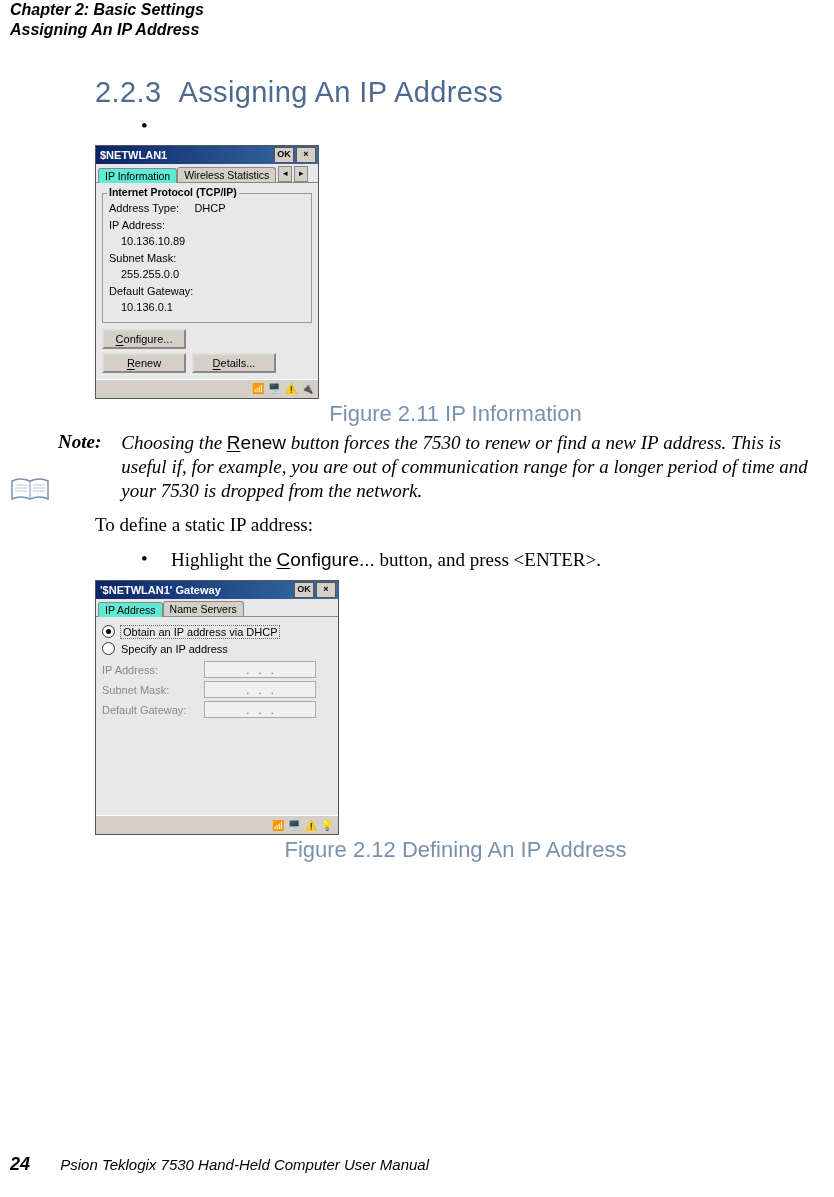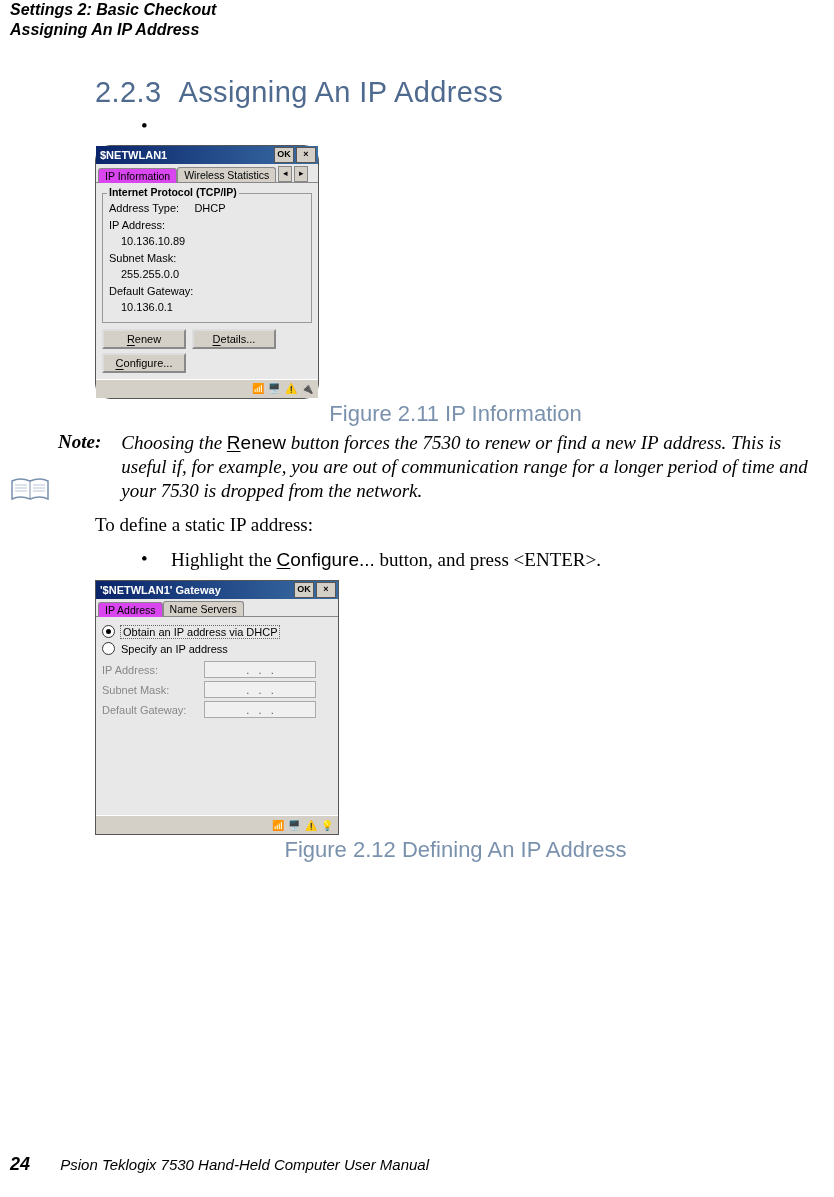--- a/index.html
+++ b/index.html
@@ -147,21 +147,21 @@
   }
   .tab {
     border: 1px solid #888;
     border-bottom: none;
     border-radius: 3px 3px 0 0;
     padding: 1px 6px;
     background: #d4d0c8;
     font-size: 10.5px;
   }
   .tab.active {
-    background: #d946ef;
+    background: #5eead4;
     position: relative;
     top: 1px;
   }
   .navarrow {
     border: 1px solid #888;
     width: 12px; height: 14px;
     line-height: 12px;
     text-align: center;
     background: #d4d0c8;
     font-size: 9px;
@@ -224,37 +224,37 @@
     font-size:11px;
   }
   .under { text-decoration: underline; text-decoration-thickness:1px; text-underline-offset:2px;}
 </style>
 </head>
 <body>
 
 <div class="page">
 
   <div class="header">
-    <div>Settings 2: Basic Checkout</div>
+    <div>Chapter 2: Basic Settings</div>
     <div>Assigning An IP Address</div>
   </div>
 
   <div class="content">
 
     <h2 class="section-heading">
       <span>2.2.3</span>&nbsp;&nbsp;<span>Assigning An IP Address</span>
     </h2>
 
 
     <div class="bullet-row">
       <div class="bullet-dot">•</div>
     </div>
 
     <div class="figure-img">
-      <div class="winbox" style="width:222px;border-radius:15px;">
+      <div class="winbox" style="width:222px;">
         <div class="titlebar">
           <span>$NETWLAN1</span>
           <span class="spacer"></span>
           <span class="tbtn">OK</span>
           <span class="tbtn">×</span>
         </div>
         <div class="tabrow">
           <div class="tab active">IP Information</div>
           <div class="tab">Wireless Statistics</div>
           <div class="navarrow">◂</div>
@@ -267,25 +267,25 @@
               <div><span>Address Type:</span>&nbsp;&nbsp;&nbsp;&nbsp;&nbsp;<span>DHCP</span></div>
               <div>IP Address:</div>
               <div style="padding-left:12px">10.136.10.89</div>
               <div>Subnet Mask:</div>
               <div style="padding-left:12px">255.255.0.0</div>
               <div>Default Gateway:</div>
               <div style="padding-left:12px">10.136.0.1</div>
             </div>
           </div>
           <div class="btnrow">
+            <div class="wbtn"><span class="under">C</span><span>onfigure...</span></div>
+          </div>
+          <div class="btnrow">
             <div class="wbtn"><span class="under">R</span><span>enew</span></div>
             <div class="wbtn"><span class="under">D</span><span>etails...</span></div>
-          </div>
-          <div class="btnrow">
-            <div class="wbtn"><span class="under">C</span><span>onfigure...</span></div>
           </div>
         </div>
         <div class="taskbar">
           <span>📶</span>
           <span>🖥️</span>
           <span>⚠️</span>
           <span>🔌</span>
         </div>
       </div>
     </div>

